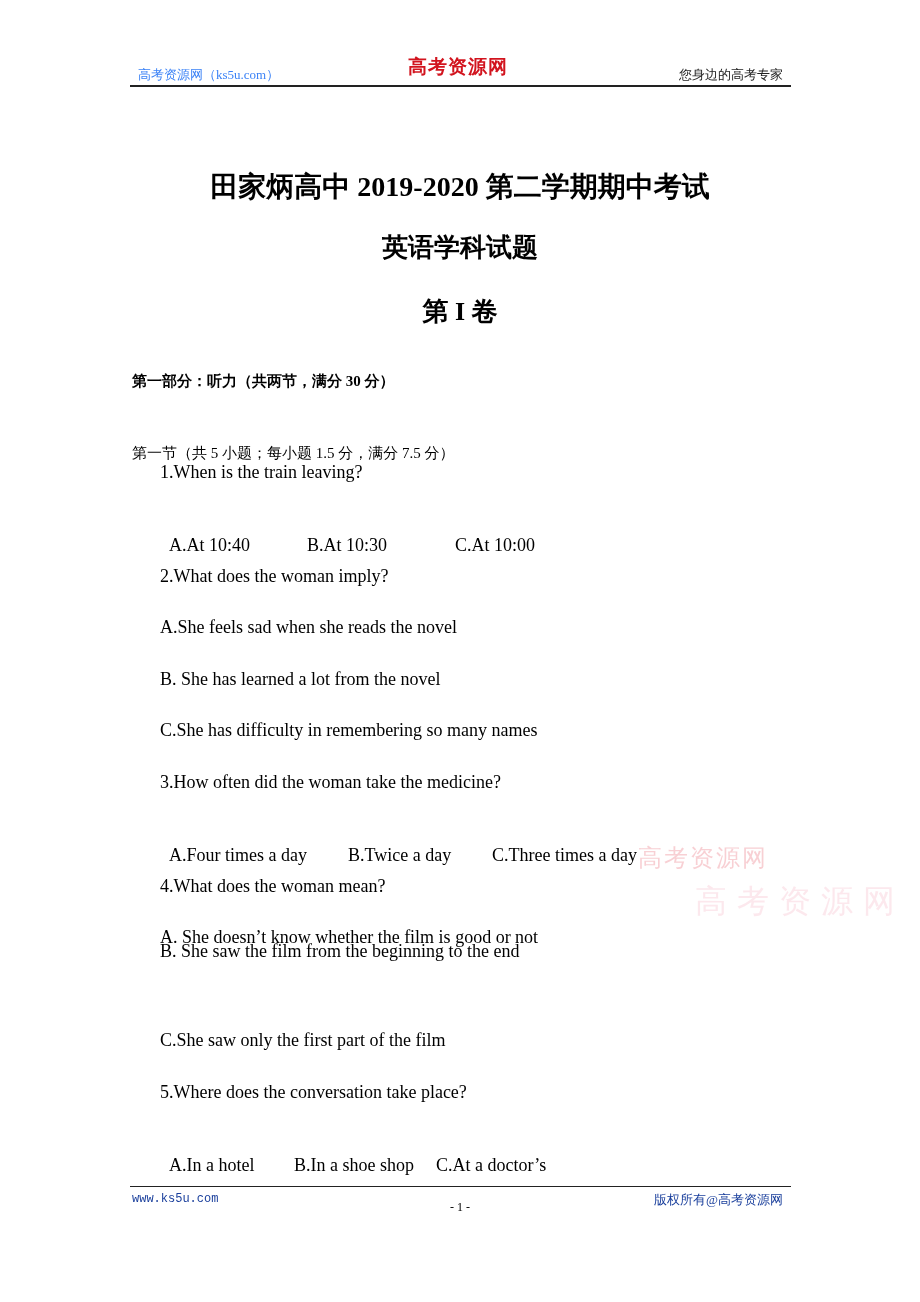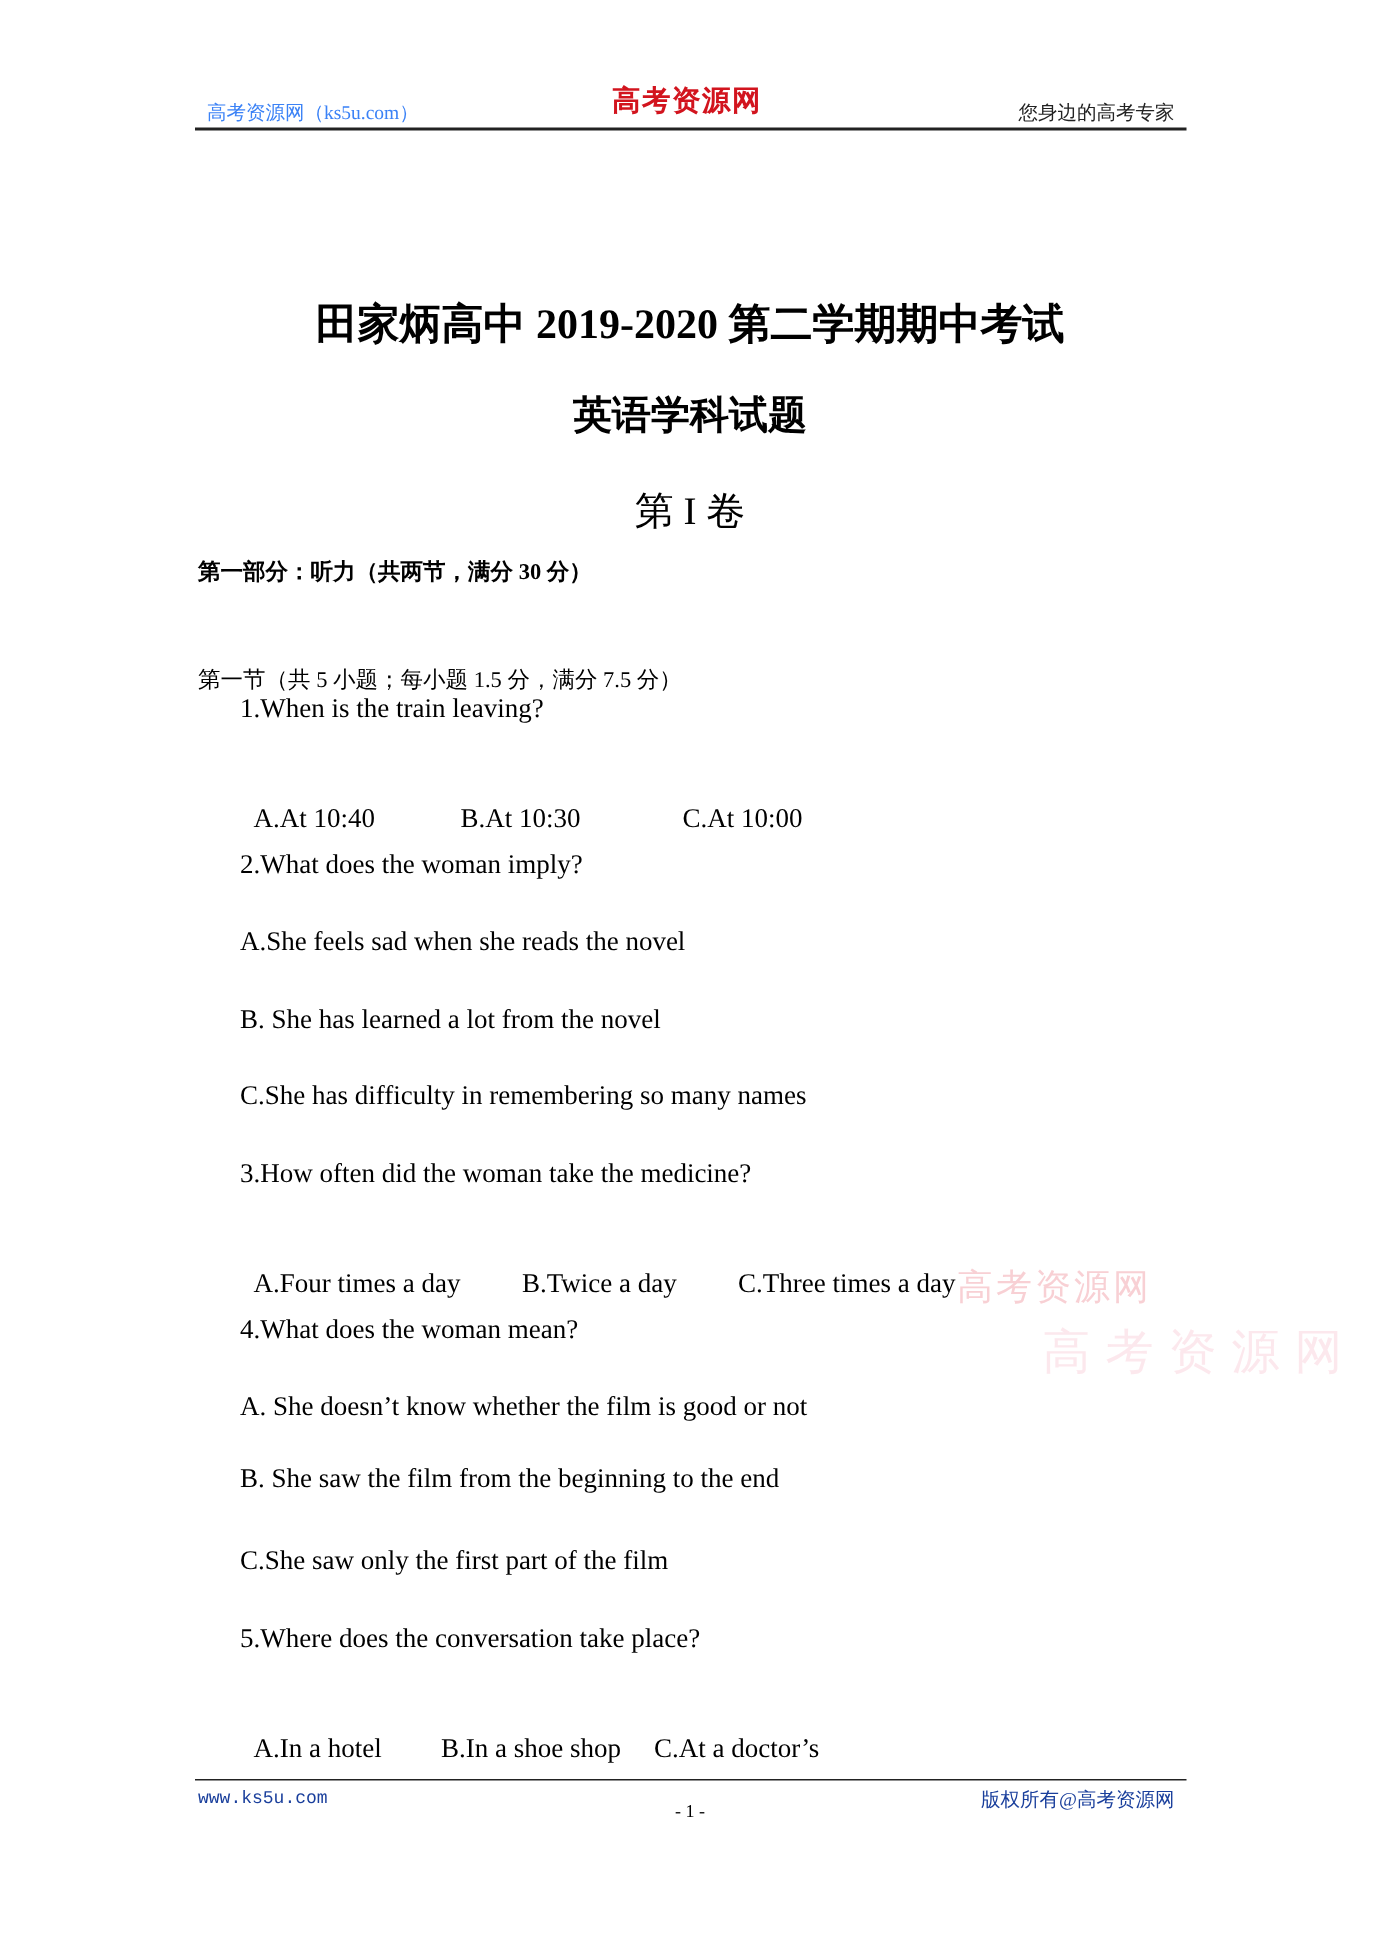--- a/index.html
+++ b/index.html
@@ -3,24 +3,24 @@
 <meta charset="utf-8">
 <style>
   html, body { margin:0; padding:0; background:#ffffff; }
   body { width:920px; height:1302px; position:relative; overflow:hidden;
          font-family:"Liberation Serif","DejaVu Serif",serif; color:#000; }
   .abs { position:absolute; }
   .hdr-left { left:138px; top:66px; font-size:13px; color:#3b82f6; }
   .hdr-logo { left:408px; top:54px; font-size:19px; color:#d2141e; font-weight:bold; letter-spacing:1px; }
   .hdr-right { right:137px; top:66px; font-size:13px; color:#222; }
   .hdr-rule { left:130px; top:85px; width:661px; height:2px; background:#222; }
-  .title { left:0; width:920px; text-align:center; font-weight:bold;margin-top:29px; }
+  .title { left:0; width:920px; text-align:center; font-weight:bold; }
   .t1 { top:168px; font-size:28px; }
   .t2 { top:230px; font-size:26px;font-family:Liberation Serif, serif; }
-  .t3 { top:294px; font-size:26px; font-weight:normal; }
+  .t3 { top:294px; font-size:26px; font-weight:bold; }
   .section { left:132px; font-size:15px; }
   .s1 { top:360px;margin-top:12px; }
   .s2 { top:412px;margin-top:32px; }
   .line { left:160px; font-size:18px; white-space:pre; }
   .opt { display:inline-block; }
   .wm1 { left:638px; top:842px; font-size:24px; color:rgba(240,150,160,0.45); letter-spacing:2px; }
   .wm2 { left:695px; top:880px; font-size:32px; color:rgba(245,180,195,0.3); letter-spacing:10px; }
   .ftr-rule { left:130px; top:1186px; width:661px; height:1px; background:#222; }
   .ftr-left { left:132px; top:1192px; font-size:12px; color:#1a3f9c; font-family:Liberation Mono, monospace; }
   .ftr-center { left:0; width:920px; text-align:center; top:1200px; font-size:12px; }
@@ -51,21 +51,21 @@
 <div class="abs line" style="top:669px">B. She has learned a lot from the novel</div>
 <div class="abs line" style="top:720px">C.She has difficulty in remembering so many names</div>
 
 <div class="abs line" style="top:772px">3.How often did the woman take the medicine?</div>
 <div class="abs line" style="top:824px">
   <span class="opt" style="width:179px">A.Four times a day</span><span class="opt" style="width:144px">B.Twice a day</span><span class="opt">C.Three times a day</span>
 </div>
 
 <div class="abs line" style="top:876px">4.What does the woman mean?</div>
 <div class="abs line" style="top:927px">A. She doesn’t know whether the film is good or not</div>
-<div class="abs line" style="top:975px">B. She saw the film from the beginning to the end</div>
+<div class="abs line" style="top:941px">B. She saw the film from the beginning to the end</div>
 <div class="abs line" style="top:1030px">C.She saw only the first part of the film</div>
 
 <div class="abs line" style="top:1082px">5.Where does the conversation take place?</div>
 <div class="abs line" style="top:1134px">
   <span class="opt" style="width:125px">A.In a hotel</span><span class="opt" style="width:142px">B.In a shoe shop</span><span class="opt">C.At a doctor’s</span>
 </div>
 
 <div class="abs wm1">高考资源网</div>
 <div class="abs wm2">高考资源网</div>
 

